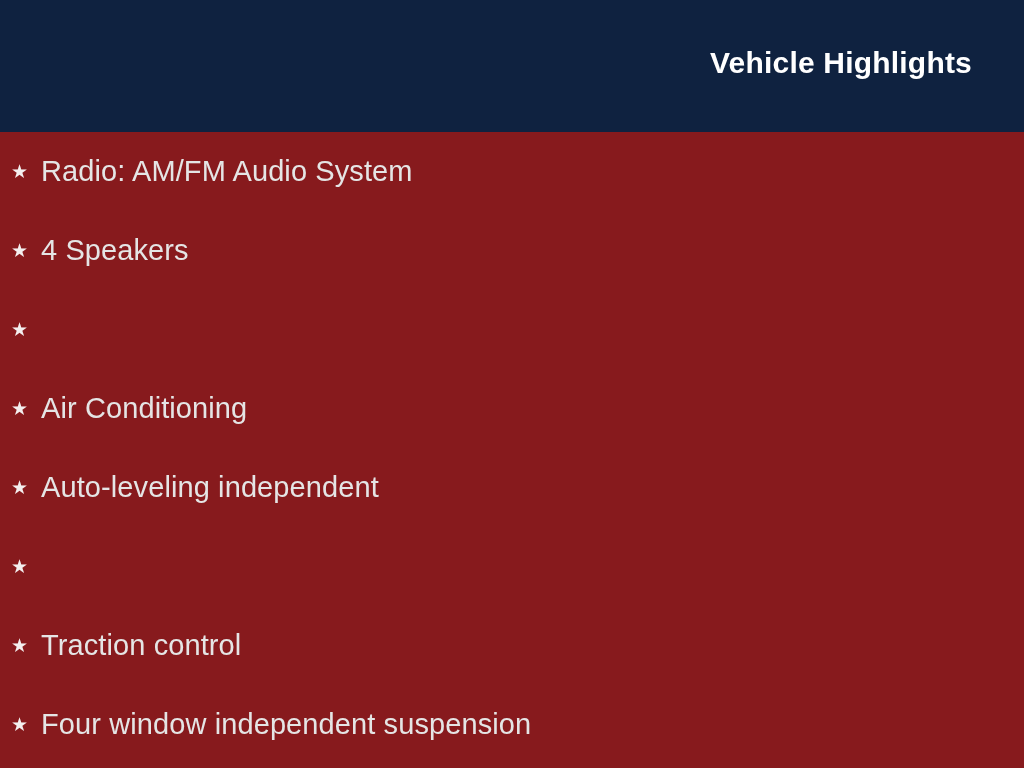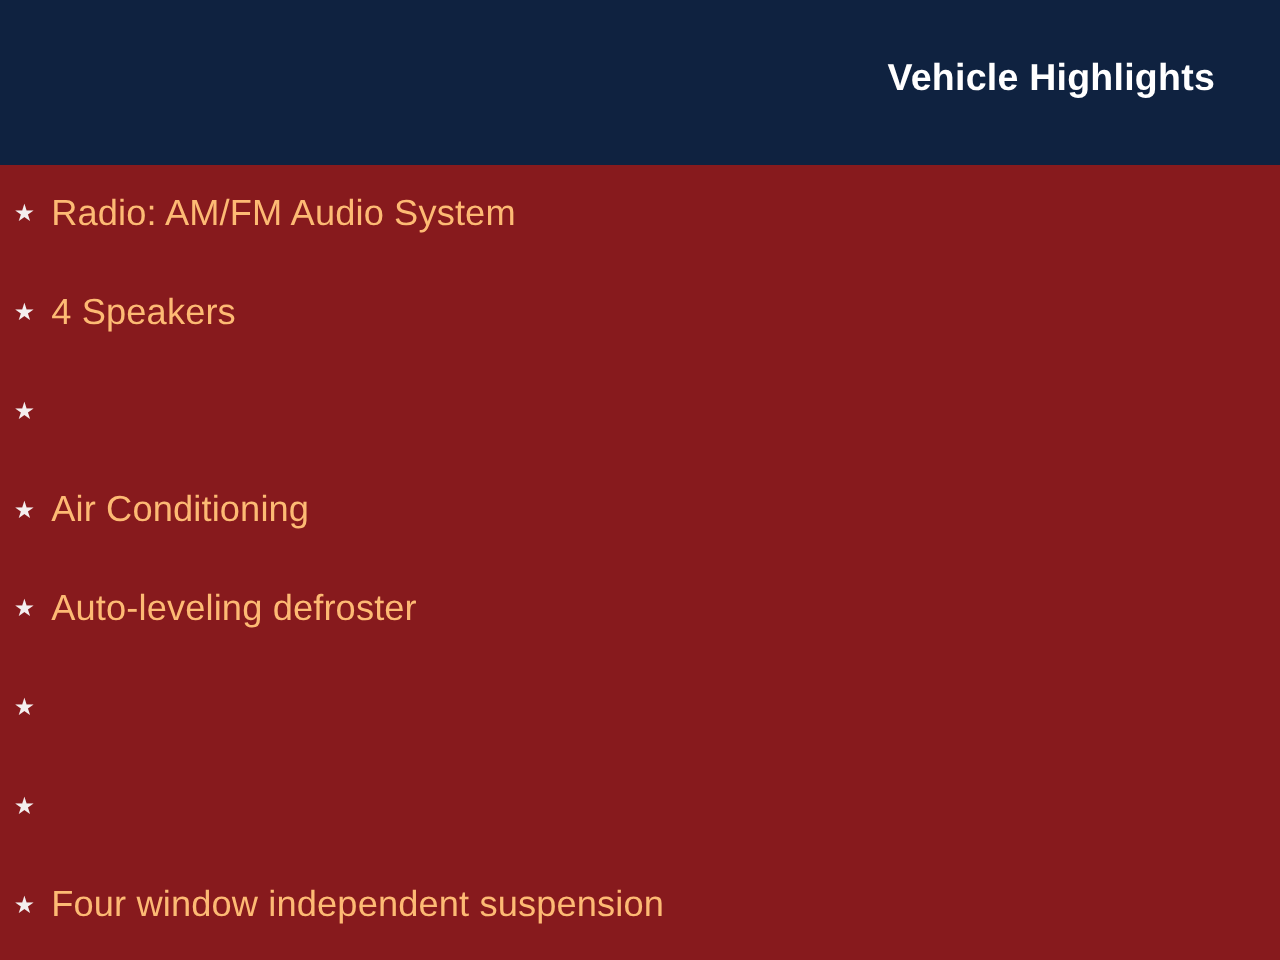--- a/index.html
+++ b/index.html
@@ -64,21 +64,21 @@
     flex: 0 0 auto;
     width: 30px;
     font-size: 19px;
     line-height: 1;
     color: #F4EFEF;
     text-align: left;
   }
   .item-label {
     flex: 0 1 auto;
     font-size: 29px;
-    color: #fdba74;
+    color: #e5e5e5;
     line-height: 1.25;
     white-space: nowrap;
     letter-spacing: 0.1px;
   }
 </style>
 </head>
 <body>
 
 <div id="slide">
 
@@ -103,29 +103,30 @@
         <span class="bullet-star">★</span>
       </li>
 
       <li class="highlight-item">
         <span class="bullet-star">★</span>
         <span class="item-label">Air Conditioning</span>
       </li>
 
       <li class="highlight-item">
         <span class="bullet-star">★</span>
-        <span class="item-label">Auto-leveling defroster</span>
+        <span class="item-label">Auto-leveling independent</span>
       </li>
 
       <li class="highlight-item">
         <span class="bullet-star">★</span>
       </li>
 
       <li class="highlight-item">
         <span class="bullet-star">★</span>
+        <span class="item-label">Traction control</span>
       </li>
 
       <li class="highlight-item">
         <span class="bullet-star">★</span>
         <span class="item-label">Four window independent suspension</span>
       </li>
 
     </ul>
   </div>
 

